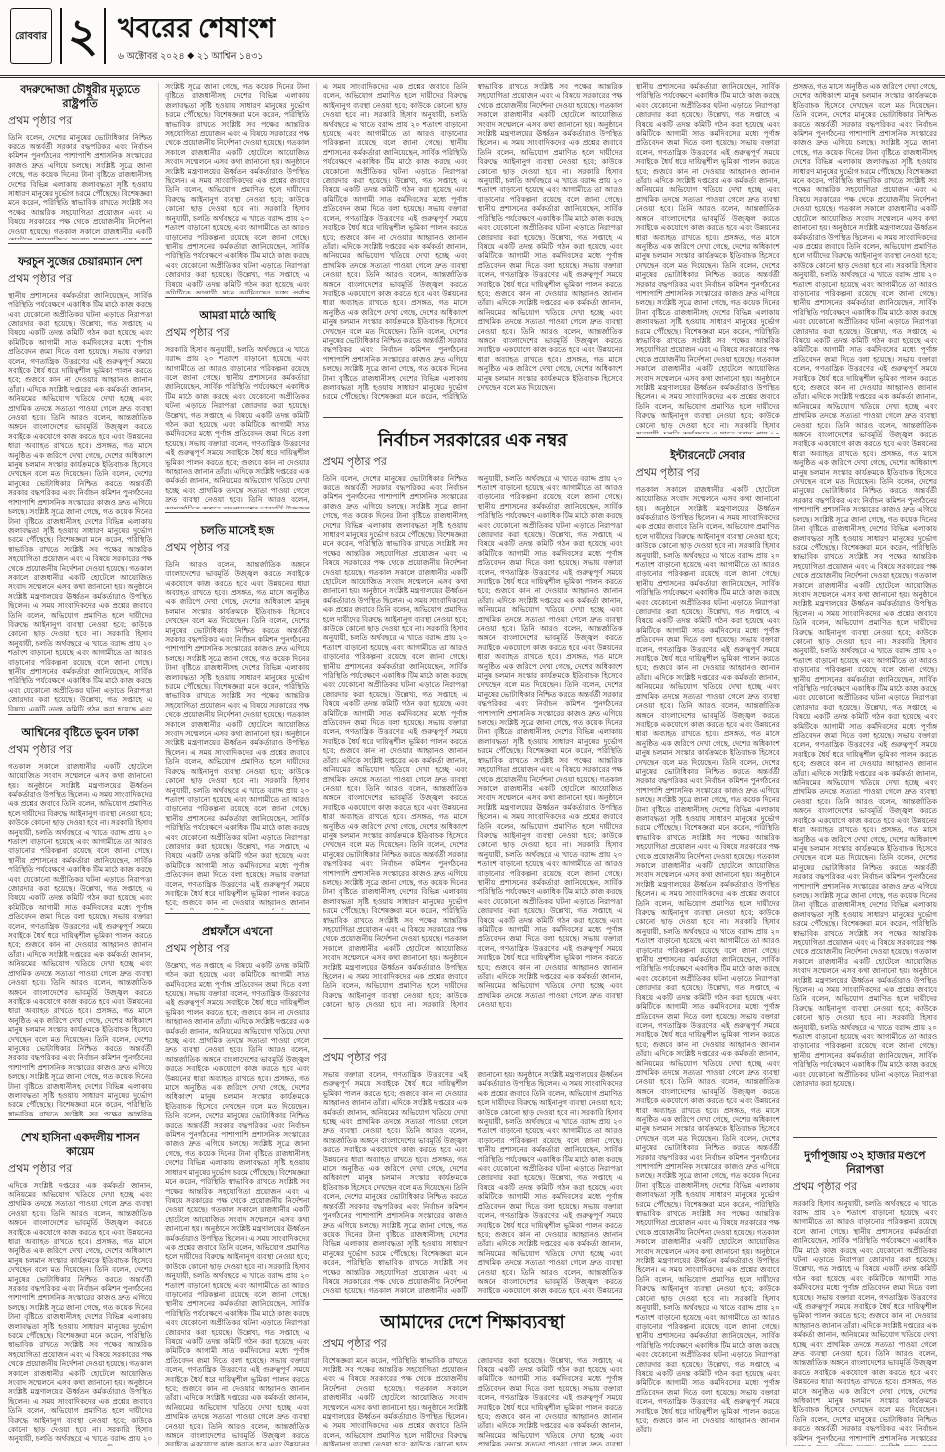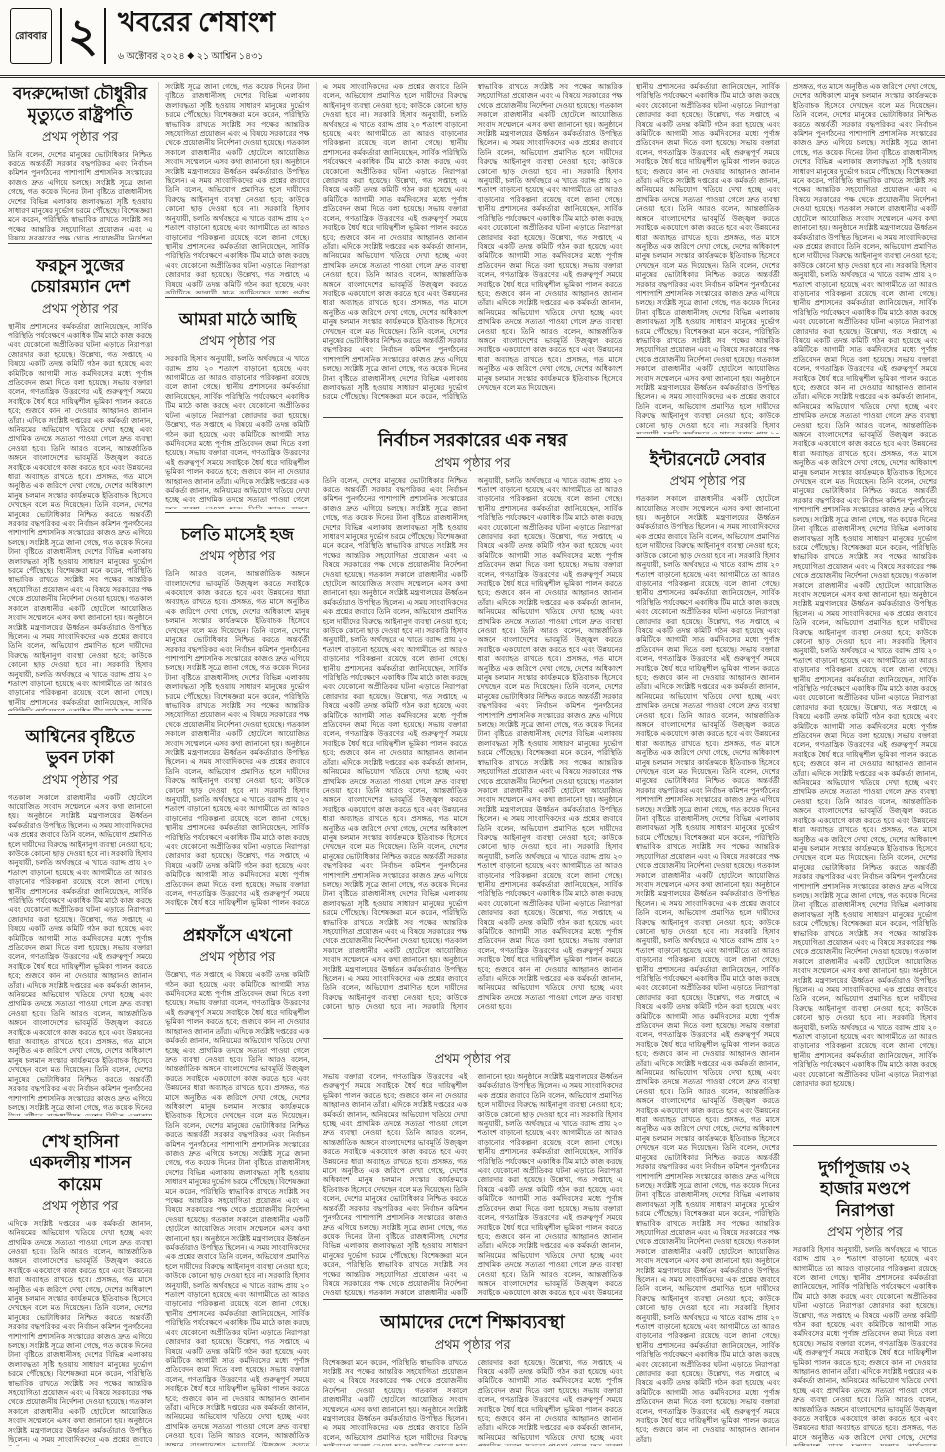--- a/index.html
+++ b/index.html
@@ -31,53 +31,53 @@
     display:flex;align-items:center;justify-content:center;
     font-size:10px;font-weight:bold;
   }
   .page-num{
     font-size:46px;font-weight:bold;line-height:56px;
     margin:0 12px 0 8px;
     padding:0 6px;
     border-left:2px solid var(--c-ink);
     border-right:2px solid var(--c-ink);
   }
-  .title-block{display:flex;flex-direction:column;justify-content:space-between;height:56px;}
+  .title-block{display:flex;flex-direction:column;justify-content:flex-end;height:56px;}
   .title-block h1{font-size:27px;margin:0;line-height:1.1;font-weight:bold;}
   .date-line{font-size:9.5px;margin-top:5px;}
   .masthead-block{margin-left:auto;text-align:right;height:56px;display:flex;flex-direction:column;justify-content:center;}
   .tagline{font-size:8px;margin-bottom:2px;color:#333;}
   .masthead{
     font-size:36px;font-weight:bold;line-height:1;
     color:var(--c-masthead);
     letter-spacing:1px;
   }
 
   
   main{
     flex:1;display:flex;align-items:stretch;
     padding:4px 8px 6px 8px;overflow:hidden;
   }
   .col{
     flex:1;min-width:0;display:flex;flex-direction:column;overflow:hidden;
     padding:0 6px;border-left:1px solid #d8d4ca;
   }
   .col:first-child{border-left:none;padding-left:0;}
-  .col:last-child{padding-right:0;gap:8px;}
+  .col:last-child{padding-right:0;}
   .col.wide{flex:2.08;}
 
   .story{overflow:hidden;flex:0 0 auto;}
   .story.fill{flex:1 1 auto;}
   .story + .story{border-top:1.5px solid #444;margin-top:3px;padding-top:10px;}
   .hl{
-    font-size:17px;font-weight:bold;text-align:center;
+    font-size:11px;font-weight:bold;text-align:center;
     margin:1px 2px 1px 2px;line-height:1.25;
   }
   .col.wide .hl{font-size:18px;}
-  .contlabel{font-size:13px;text-align:center;margin:0 0 2px 0;color:#222;}
+  .contlabel{font-size:11px;text-align:left;margin:0 0 2px 0;color:#222;}
   .body{
     font-size:7.3px;line-height:9.4px;text-align:justify;
     color:#1a1a1a;word-break:normal;
   }
   .col.wide .body{columns:2;column-gap:10px;}
 </style>
 </head>
 <body>
 
 <div class="page">

